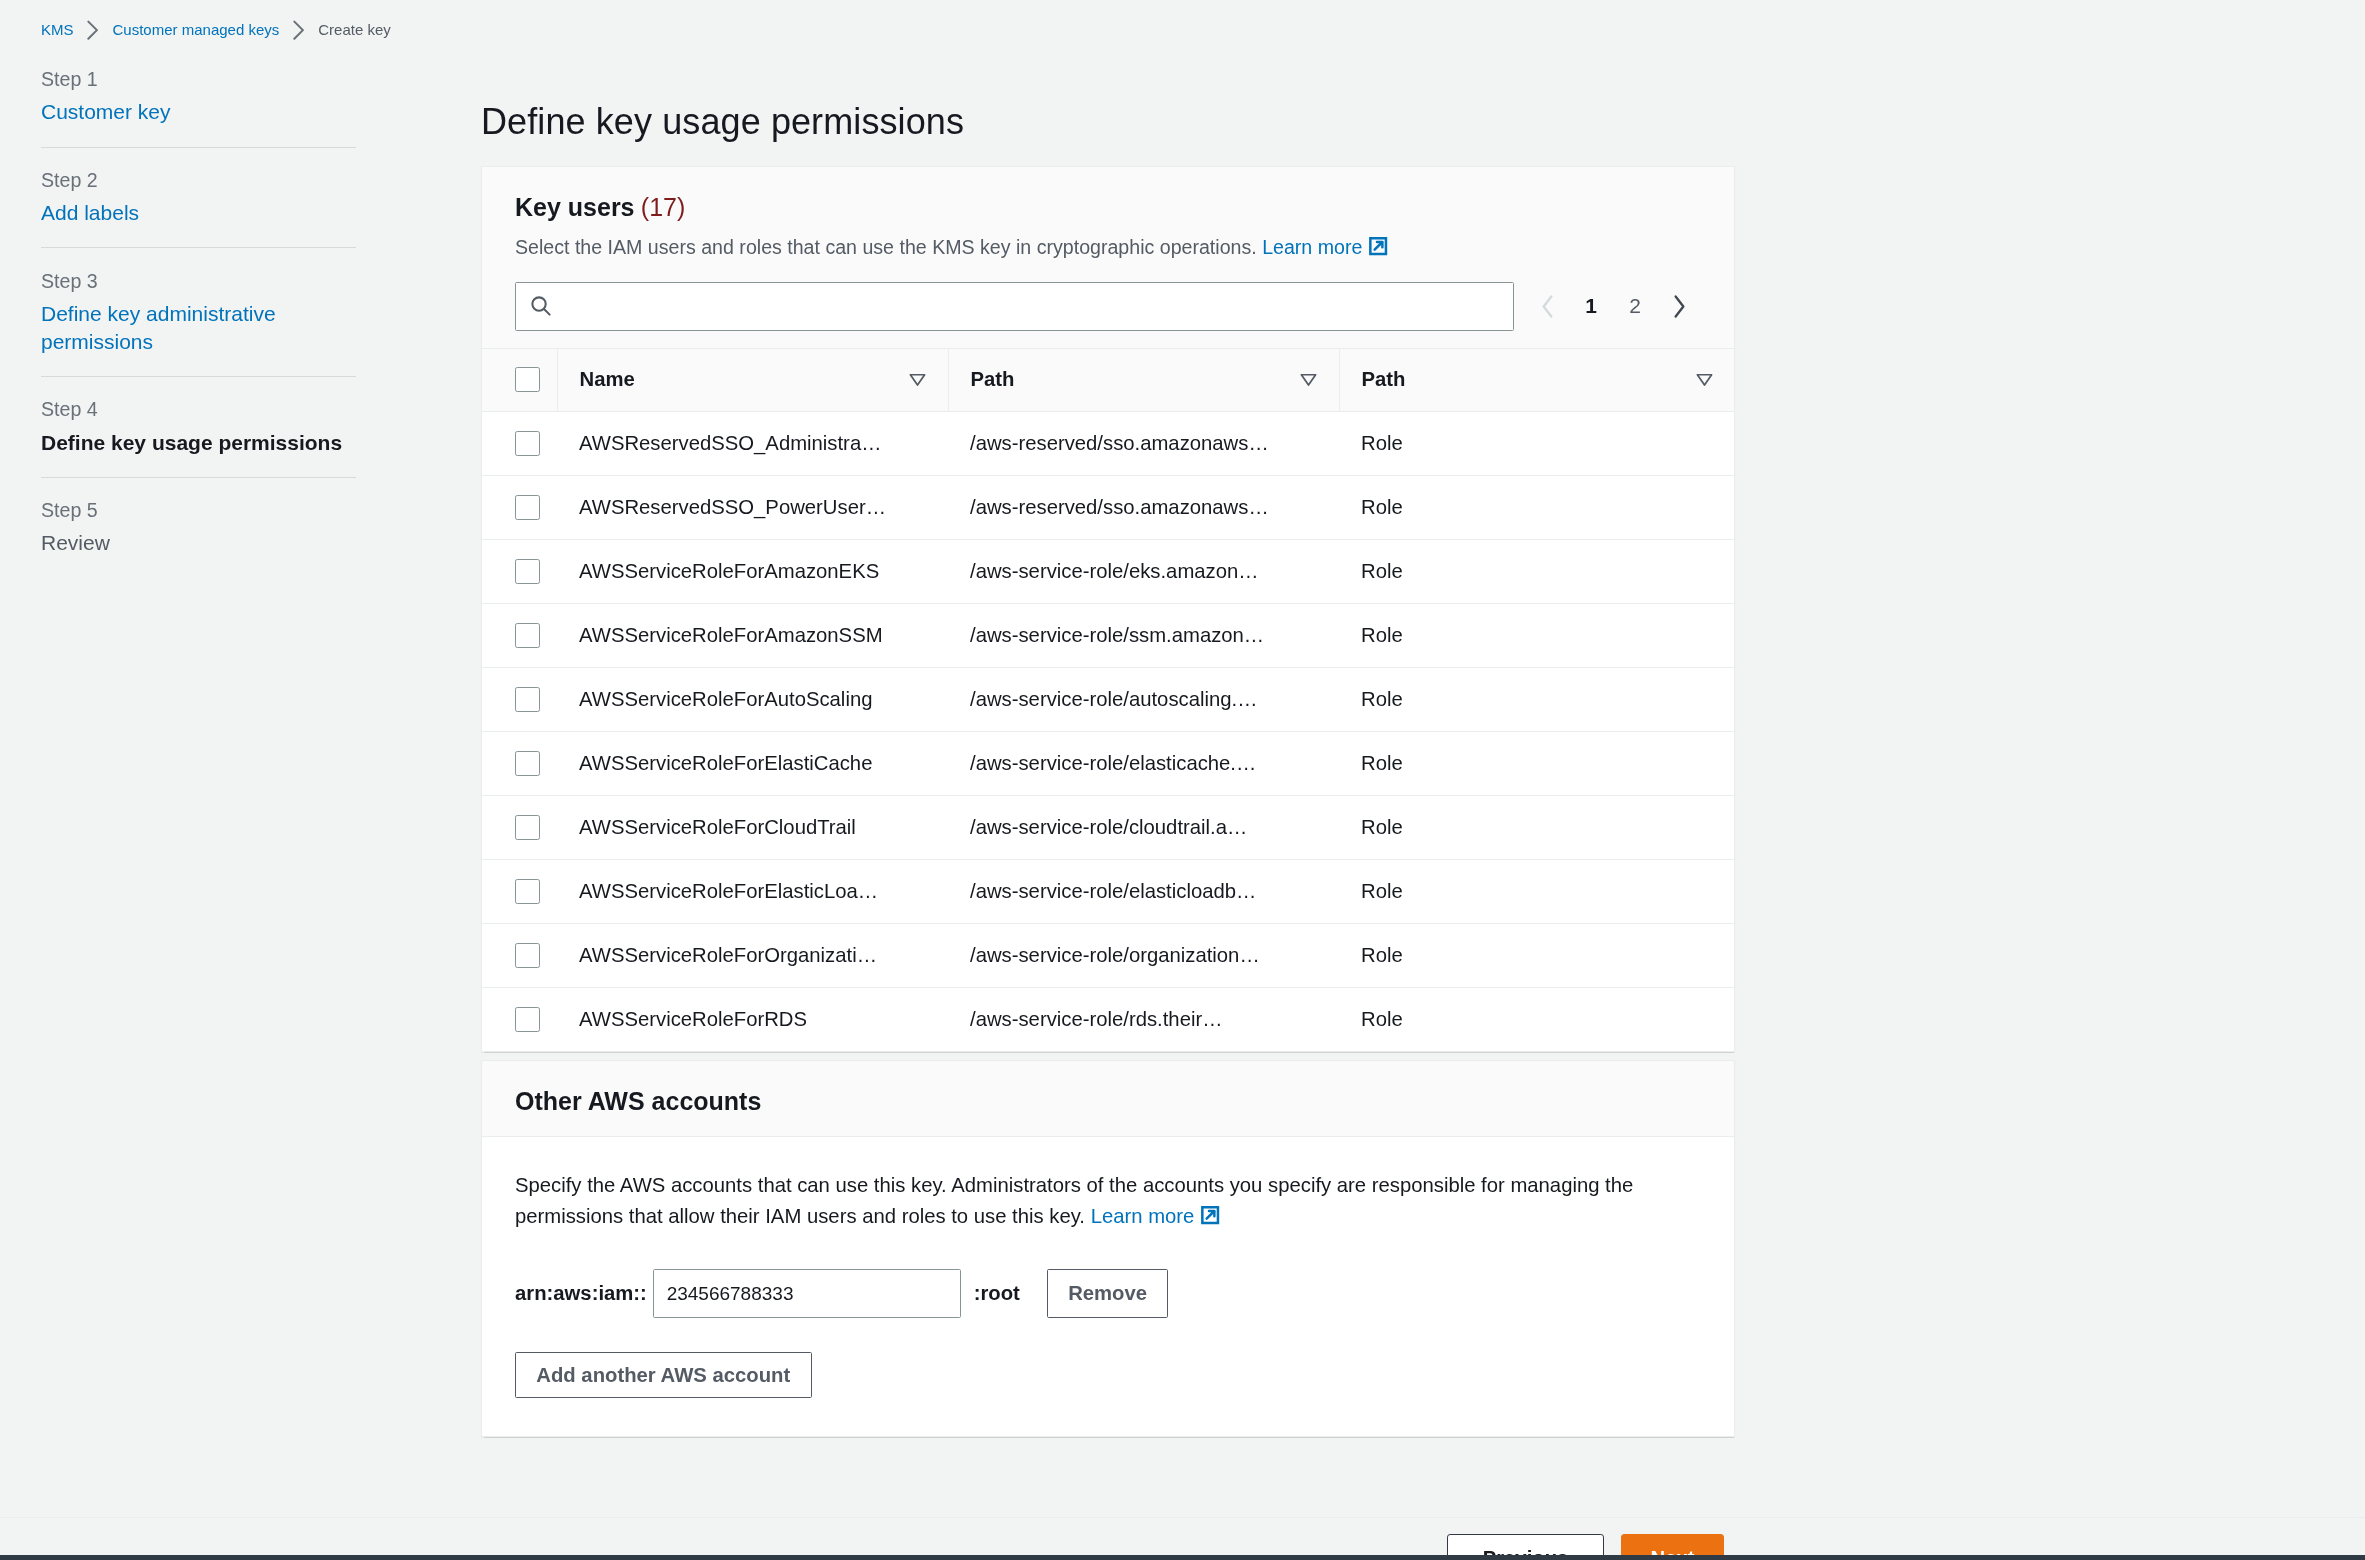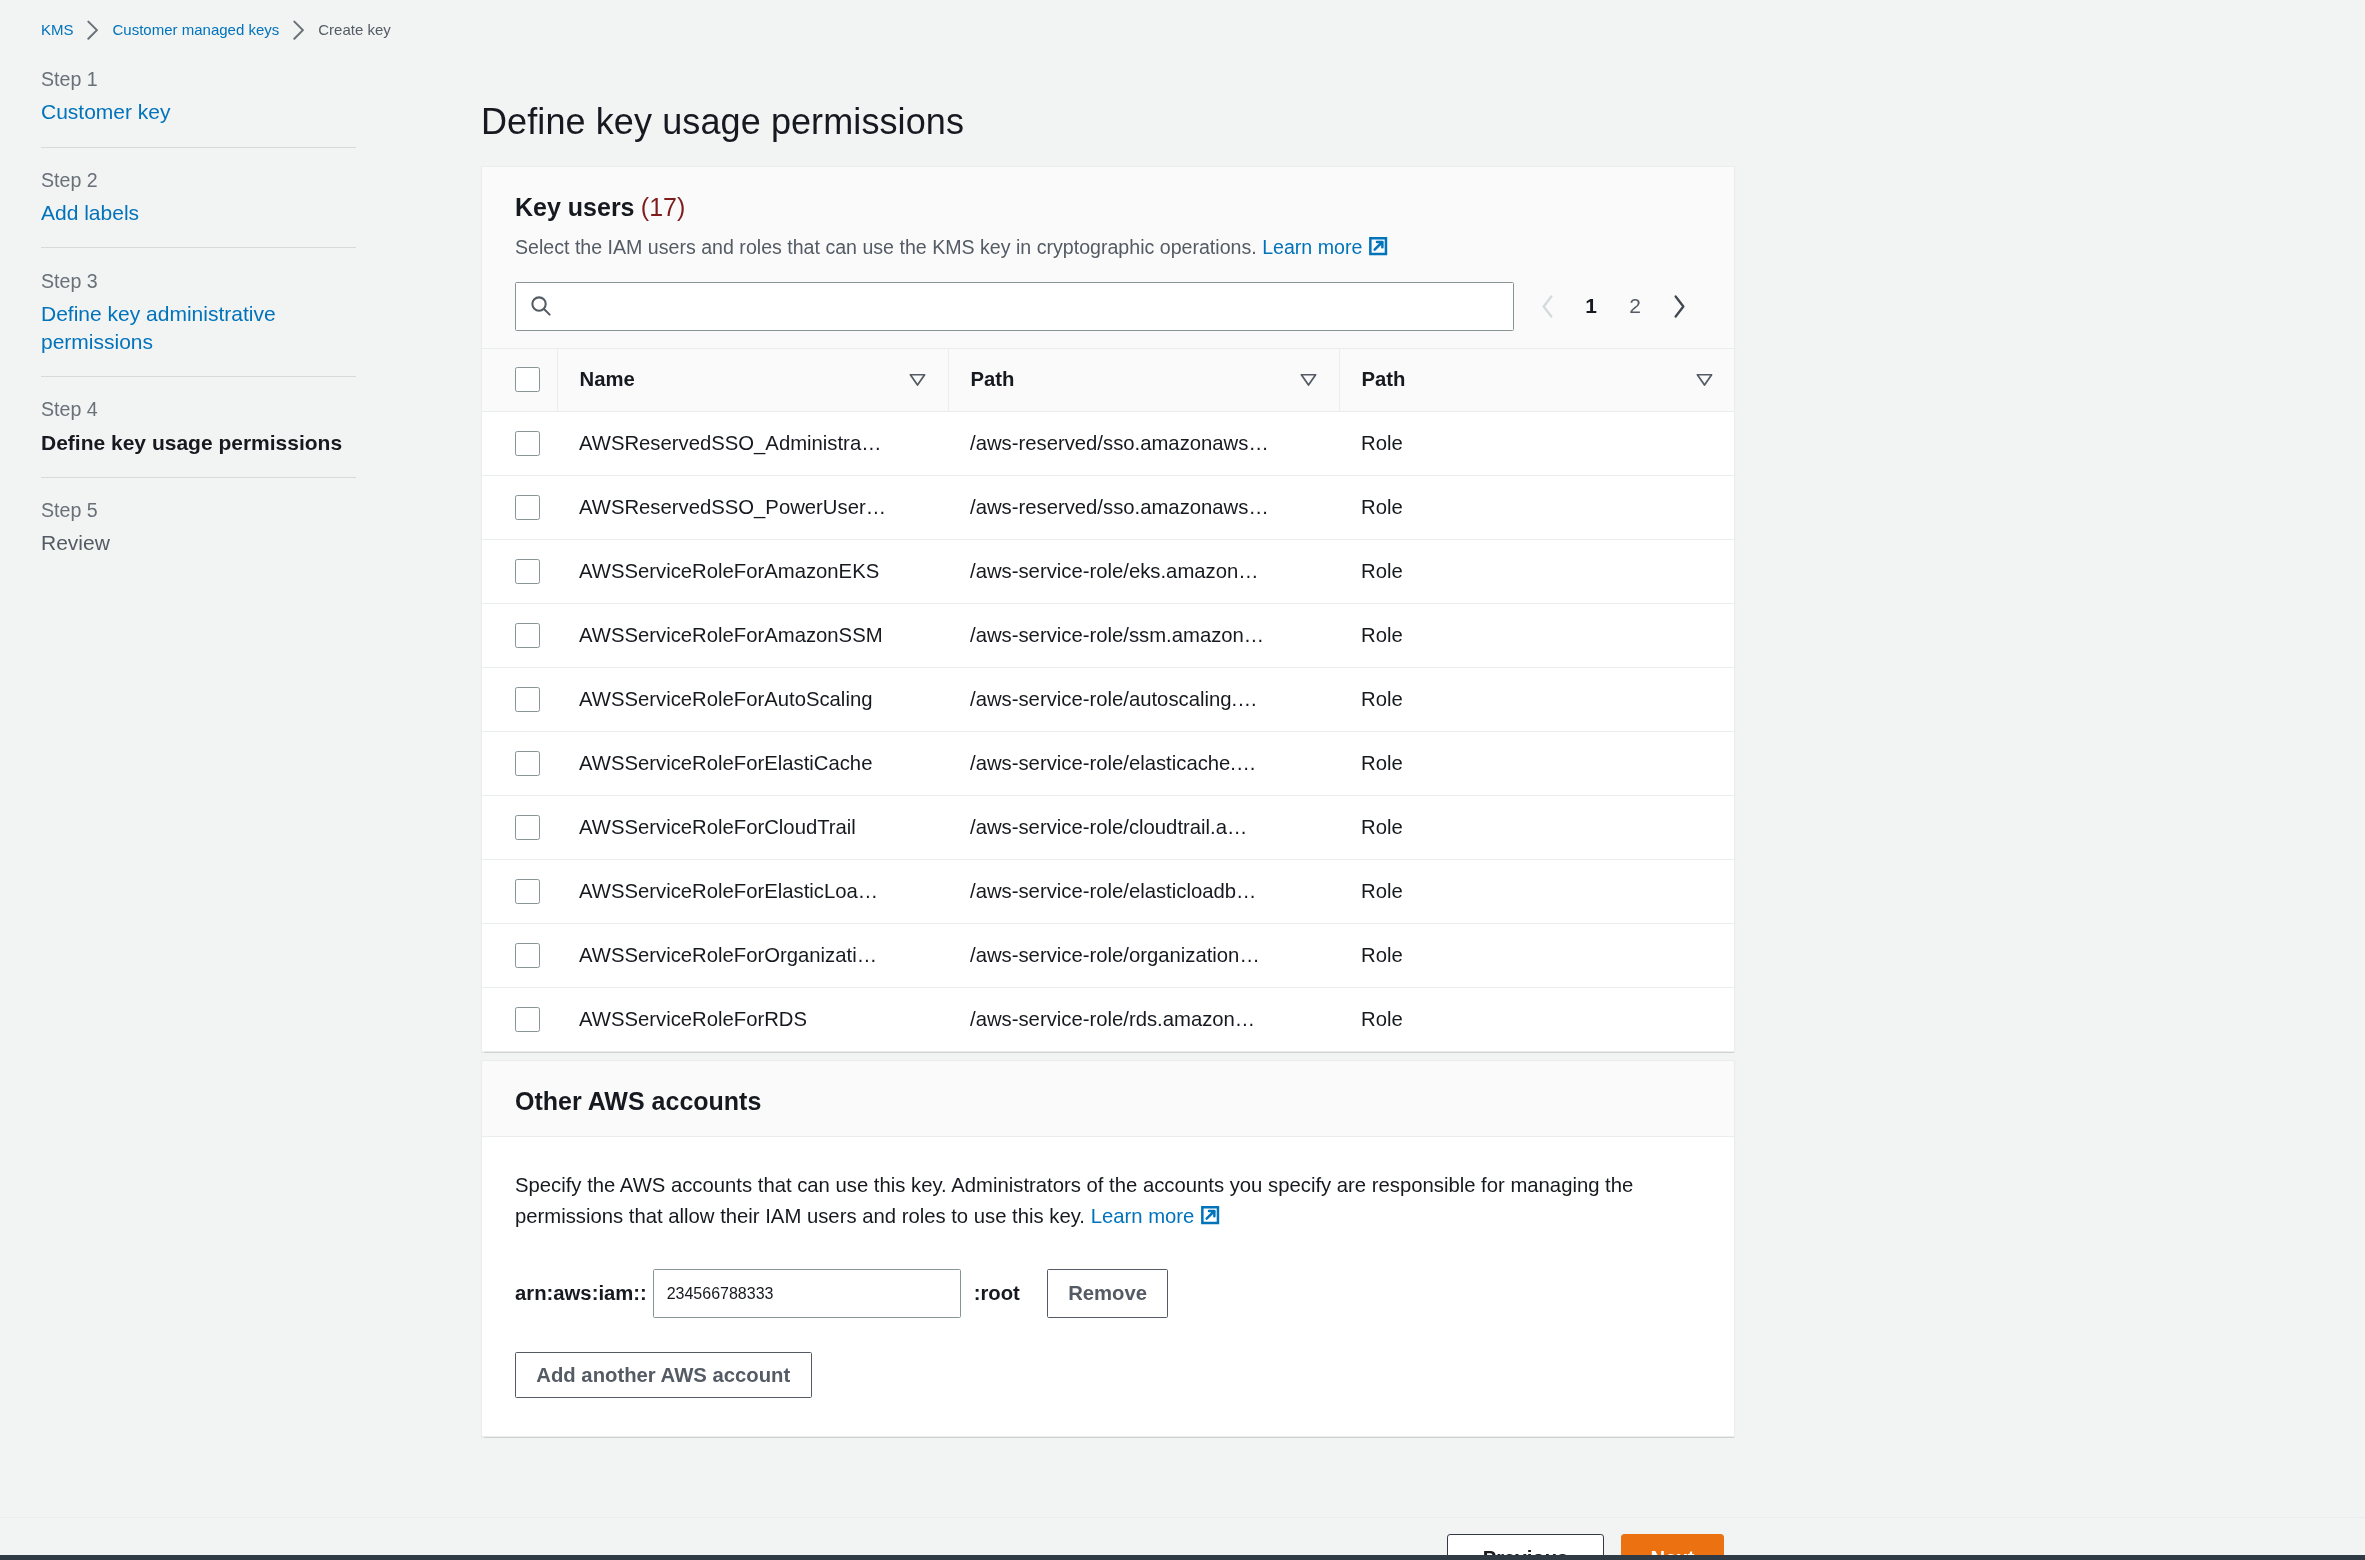--- a/index.html
+++ b/index.html
@@ -280,21 +280,21 @@
   }
   .arn-input {
     margin-left: 6.3px;
     width: 308px;
     height: 49px;
     box-sizing: border-box;
     border: 0.8px solid #879596;
     border-radius: 1.6px;
     background: #ffffff;
     font-family: "Liberation Sans", sans-serif;
-    font-size: 16px;
+    font-size: 19px;
     color: #16191f;
     padding: 0 12.5px;
     outline: none;
   }
   .arn-suffix {
     margin-left: 12.5px;
     font-size: 20.3px;
     font-weight: bold;
     color: #16191f;
   }
@@ -639,21 +639,21 @@
       </tr>
 
       <tr>
         <td class="col-check">
             <span class="checkbox"></span>
           </td>
         <td class="td-pad">
             <div class="cell-ellipsis">AWSServiceRoleForRDS</div>
           </td>
         <td class="td-pad">
-            <div class="cell-ellipsis">/aws-service-role/rds.amazon…</div>
+            <div class="cell-ellipsis">/aws-service-role/rds.their…</div>
           </td>
         <td class="td-pad">
             <div class="cell-ellipsis">Role</div>
           </td>
       </tr>
 
     </tbody>
   </table>
 </section>
 

